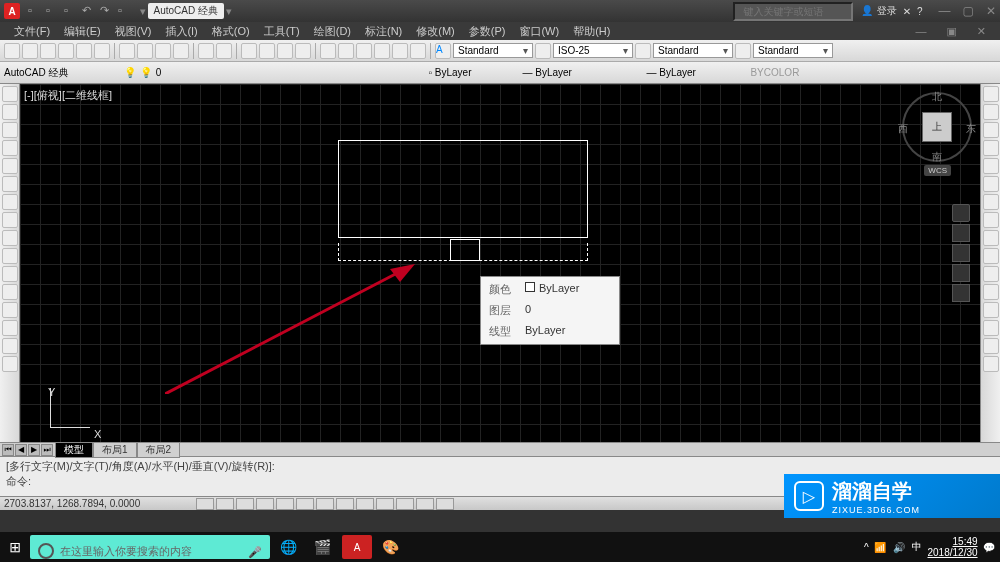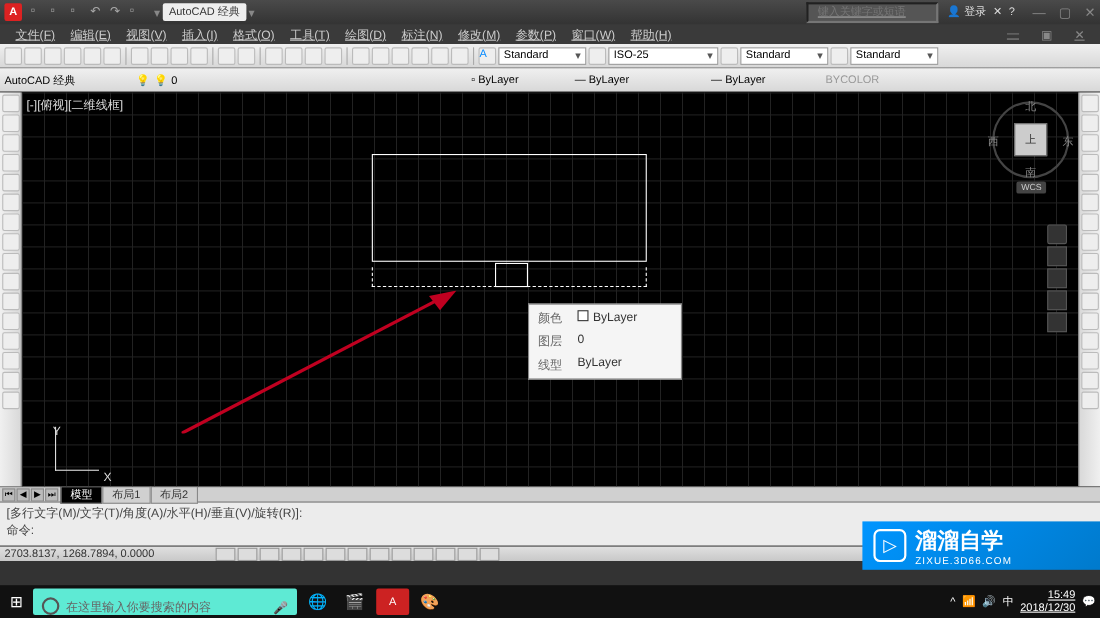--- a/index.html
+++ b/index.html
@@ -5,27 +5,27 @@
     * { margin: 0; padding: 0; box-sizing: border-box; font-family: "Microsoft YaHei", Arial, sans-serif; }
     body { width: 1000px; height: 562px; background: #333; overflow: hidden; position: relative; }
     
     
     .titlebar { height: 22px; background: linear-gradient(#4a4a4a, #333); display: flex; align-items: center; padding: 0 4px; font-size: 11px; color: #ddd; }
     .titlebar .logo { width: 16px; height: 16px; background: #d22; border-radius: 2px; margin-right: 4px; display: flex; align-items: center; justify-content: center; color: #fff; font-weight: bold; font-size: 10px; }
     .titlebar .quick-icons { display: flex; gap: 4px; margin-left: 4px; }
     .titlebar .quick-icons span { width: 14px; height: 14px; display: inline-block; color: #aaa; }
     .titlebar .workspace-select { margin-left: 8px; display: flex; align-items: center; gap: 2px; }
     .titlebar .ws-label { background: #eee; color: #333; padding: 1px 6px; border-radius: 2px; font-size: 10px; }
-    .titlebar .search-box { margin-left: auto; background: #555; padding: 2px 8px; font-size: 10px; color: #aaa; width: 120px; margin-right: 8px; text-decoration: underline; }
+    .titlebar .search-box { margin-left: auto; background: #555; padding: 2px 8px; font-size: 10px; color: #aaa; width: 120px; margin-right: 8px; }
     .titlebar .user { display: flex; gap: 6px; align-items: center; font-size: 10px; }
     .titlebar .win-controls { display: flex; gap: 12px; margin-left: 16px; color: #888; font-size: 12px; }
     
     
     .menubar { height: 18px; background: #3a3a3a; display: flex; align-items: center; padding: 0 8px; font-size: 11px; color: #ccc; gap: 2px; }
-    .menubar span { padding: 1px 6px; cursor: pointer; text-decoration: underline; }
+    .menubar span { padding: 1px 6px; cursor: pointer; }
     
     
     .toolbar-row { height: 22px; background: linear-gradient(#f0f0f0, #d8d8d8); border-bottom: 1px solid #aaa; display: flex; align-items: center; padding: 0 4px; gap: 2px; font-size: 10px; }
     .toolbar-row .tb-icon { width: 16px; height: 16px; background: #eee; border: 1px solid #bbb; border-radius: 2px; display: inline-block; }
     .toolbar-row .sep { width: 1px; height: 16px; background: #aaa; margin: 0 2px; }
     .toolbar-row .dropdown { background: #fff; border: 1px solid #999; padding: 1px 4px; font-size: 10px; min-width: 60px; display: flex; align-items: center; justify-content: space-between; }
     .toolbar-row .dropdown::after { content: "▾"; color: #555; margin-left: 4px; }
     
     .toolbar-row2 { height: 22px; background: linear-gradient(#f0f0f0, #d8d8d8); border-bottom: 1px solid #888; display: flex; align-items: center; padding: 0 4px; gap: 4px; font-size: 10px; }
     
@@ -177,21 +177,21 @@
   <span class="tb-icon"></span>
   <span class="tb-icon"></span>
   <span class="tb-icon"></span>
   <span class="tb-icon"></span>
   <span class="sep"></span>
   <span class="tb-icon" style="color:#08f">A</span>
   <div class="dropdown" style="width:80px">
       <span>Standard</span>
     </div>
   <span class="tb-icon"></span>
-  <div class="dropdown" style="width:100px">
+  <div class="dropdown" style="width:80px">
       <span>ISO-25</span>
     </div>
   <span class="tb-icon"></span>
   <div class="dropdown" style="width:80px">
       <span>Standard</span>
     </div>
   <span class="tb-icon"></span>
   <div class="dropdown" style="width:80px">
       <span>Standard</span>
     </div>

